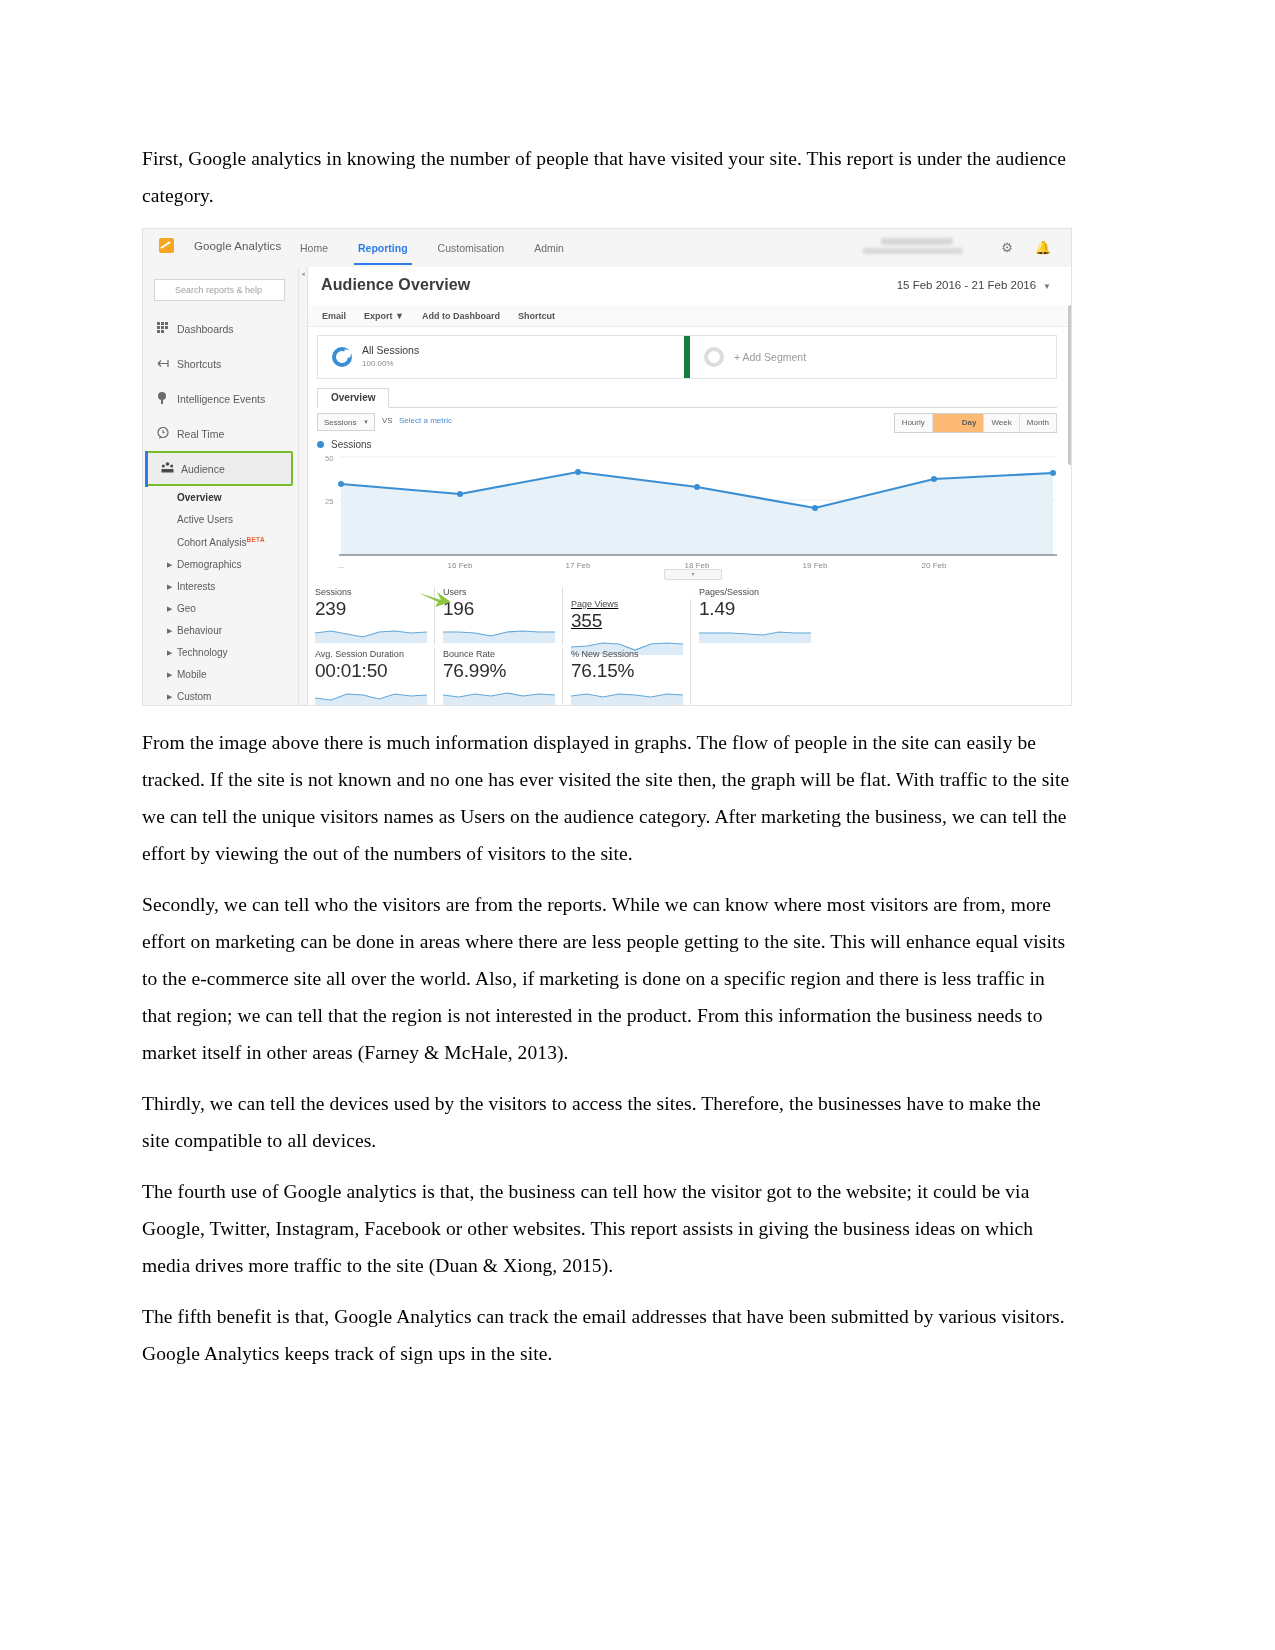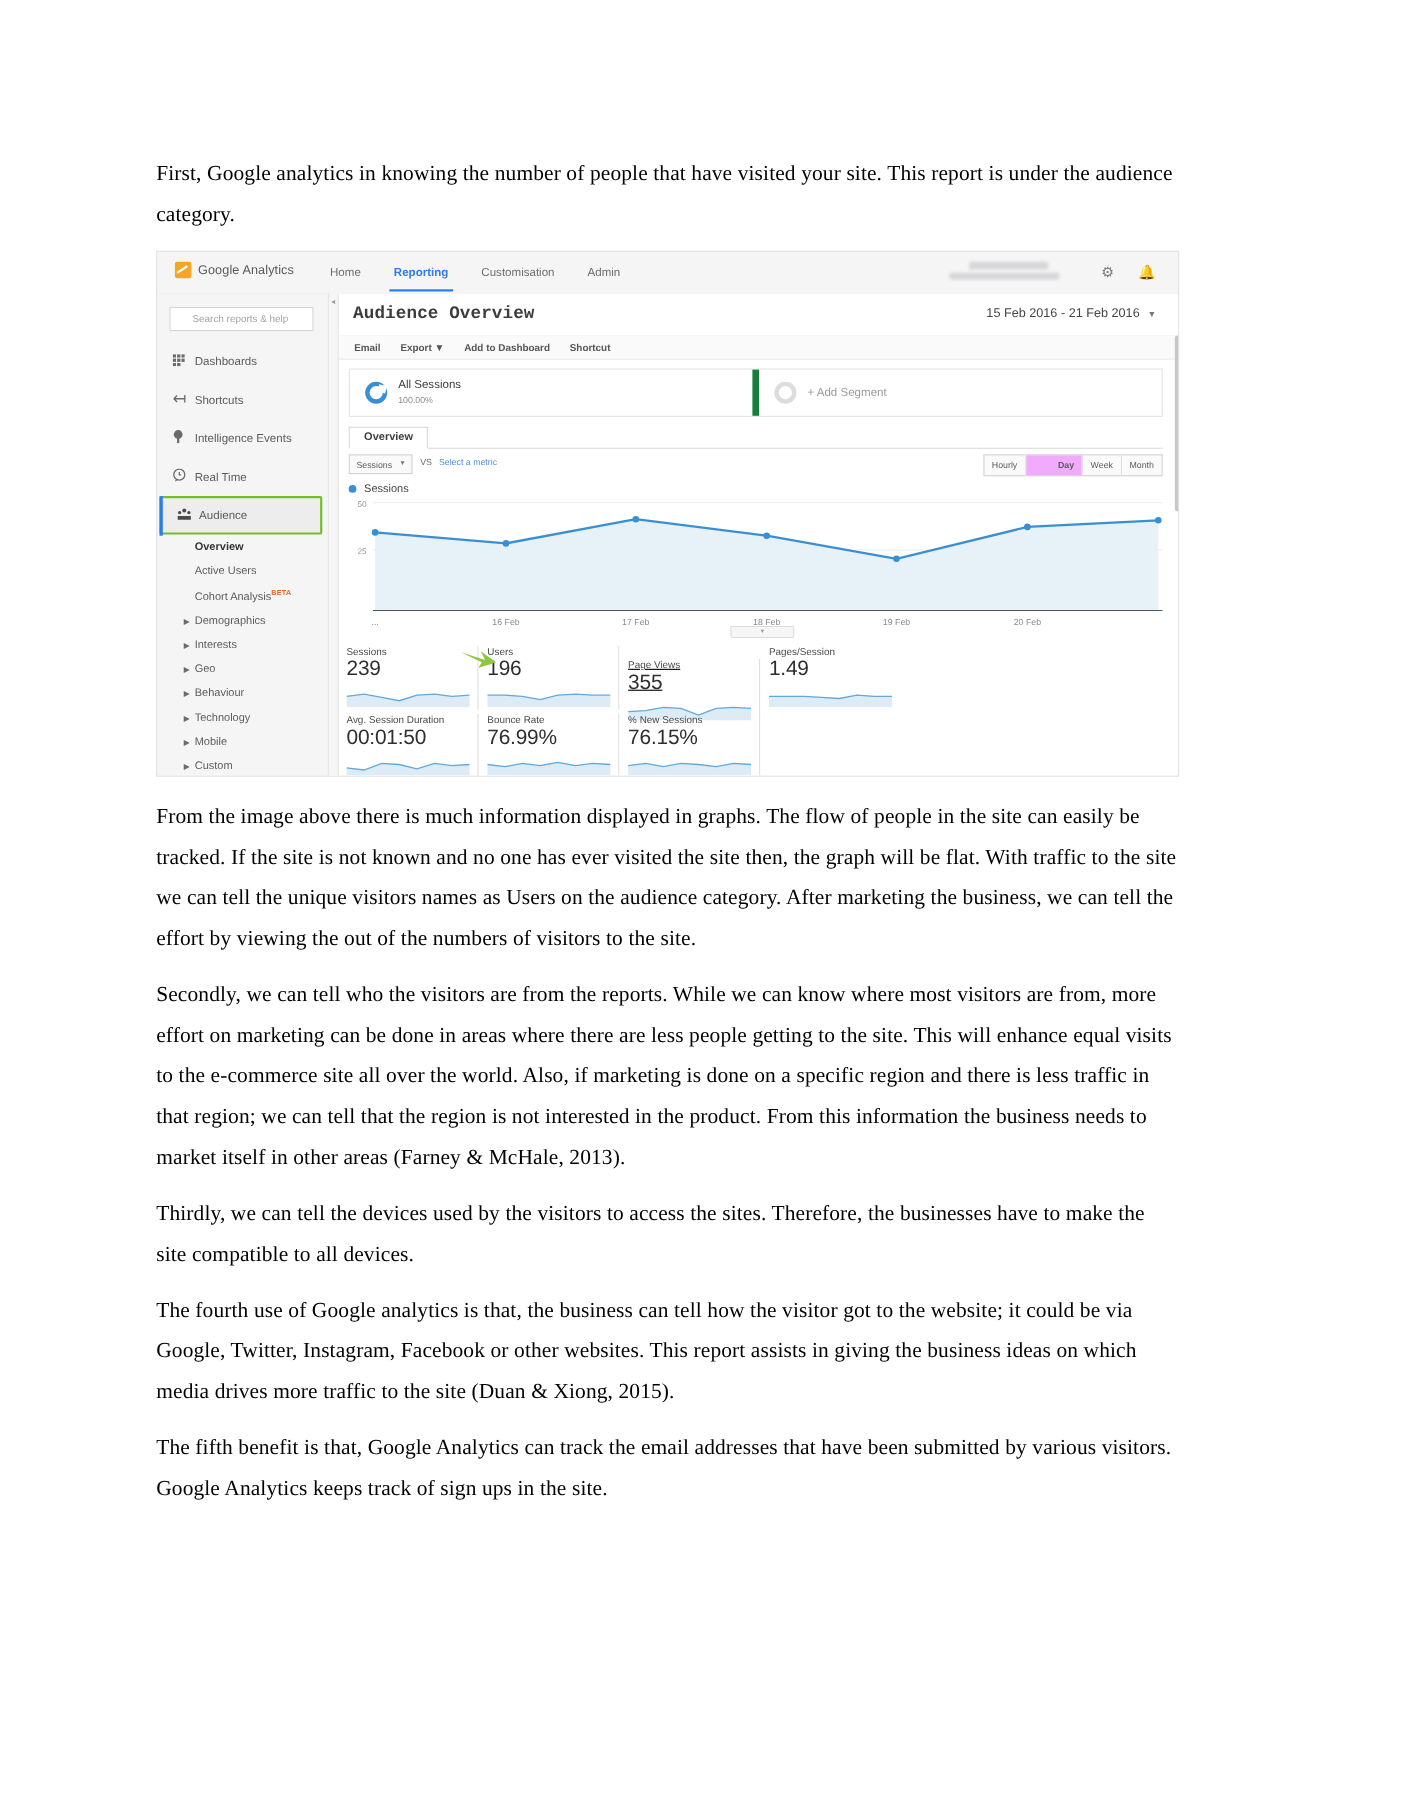--- a/index.html
+++ b/index.html
@@ -51,21 +51,21 @@
   .ga-topbar {
     position: absolute;
     left: 0; top: 0;
     width: 930px; height: 38px;
     background: #f5f5f5;
     border-bottom: 1px solid #e0e0e0;
   }
   .ga-logo {
     position: absolute;
     left: 16px; top: 9px;
-    display: flex; align-items: center; gap: 6px;
+    display: flex; align-items: center; gap: 20px;
   }
   .ga-logo-mark {
     width: 15px; height: 15px;
     background: #f5a623;
     border-radius: 2px;
     position: relative;
     overflow: hidden;
   }
   .ga-logo-mark:after {
     content: "";
@@ -234,21 +234,21 @@
   .ga-title-row {
     position: absolute;
     left: 9px; top: 0;
     right: 0; height: 38px;
     background: #fff;
     border-bottom: 1px solid #ebebeb;
   }
   .ga-title {
     position: absolute;
     left: 13px; top: 9px;
-    font-family: Liberation Mono, monospace;
+    font-family: Liberation Sans, sans-serif;
     font-size: 16px;
     font-weight: bold;
     color: #3c3c3c;
     letter-spacing: .1px;
     text-align: right;
   }
   .ga-daterange {
     position: absolute;
     right: 22px; top: 12px;
     font-family: "Liberation Sans", sans-serif;
@@ -379,21 +379,21 @@
   }
   .ga-gran span {
     padding: 0 7px;
     font-family: "Liberation Sans", sans-serif;
     font-size: 8px;
     color: #5c5c5c;
     line-height: 17px;
     border-right: 1px solid #e0e0e0;
   }
   .ga-gran span:last-child { border-right: none; }
-  .ga-gran span.on { background: #f0abfc; font-weight: bold; padding-left: 29px; }
+  .ga-gran span.on { background: #fdba74; font-weight: bold; padding-left: 29px; }
   .ga-legend-line {
     position: absolute;
     left: 18px; top: 172px;
     font-family: "Liberation Sans", sans-serif;
     font-size: 10px;
     color: #444;
     display: flex; align-items: center; gap: 7px;
   }
   .ga-legend-line .dot {
     width: 7px; height: 7px; border-radius: 50%;

